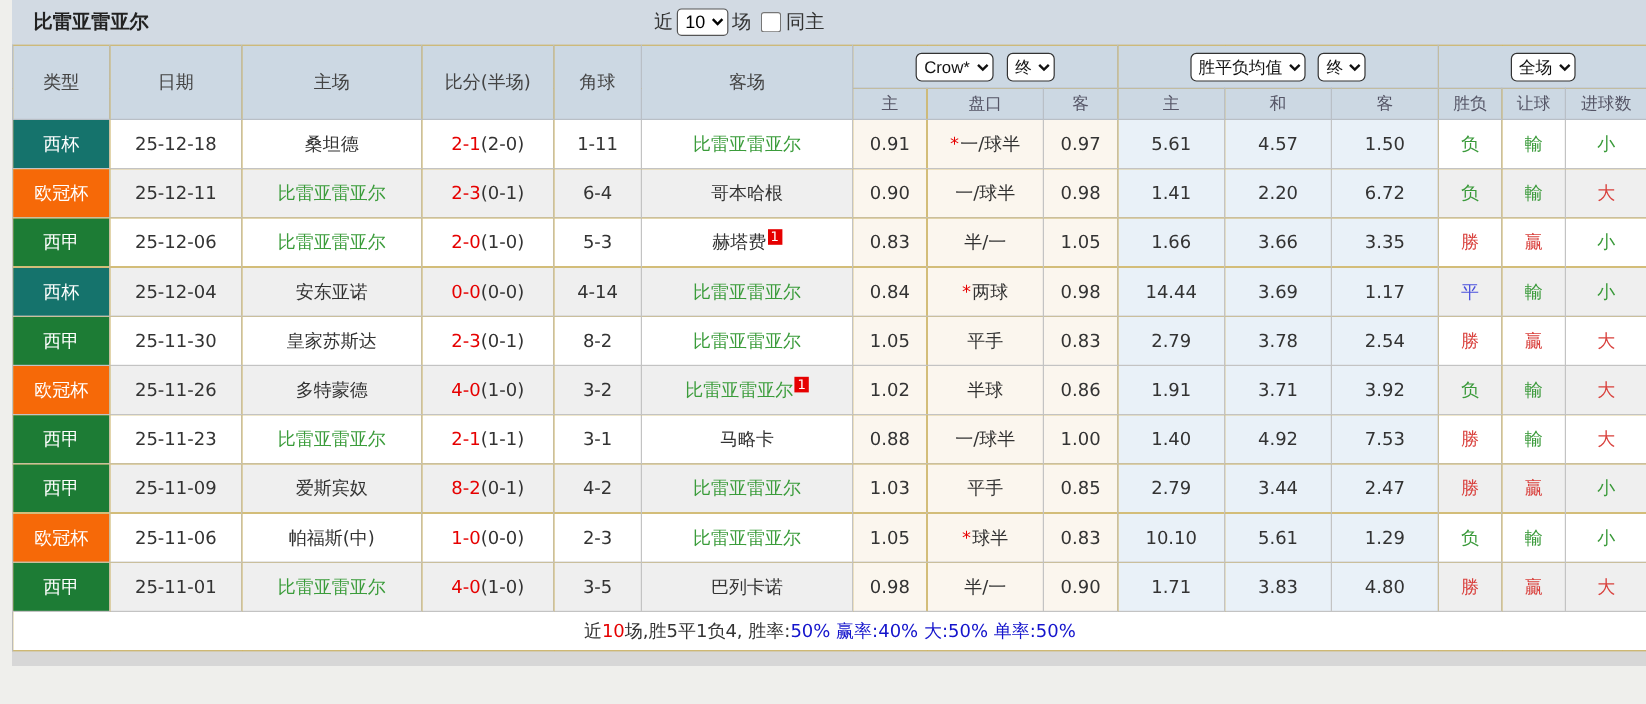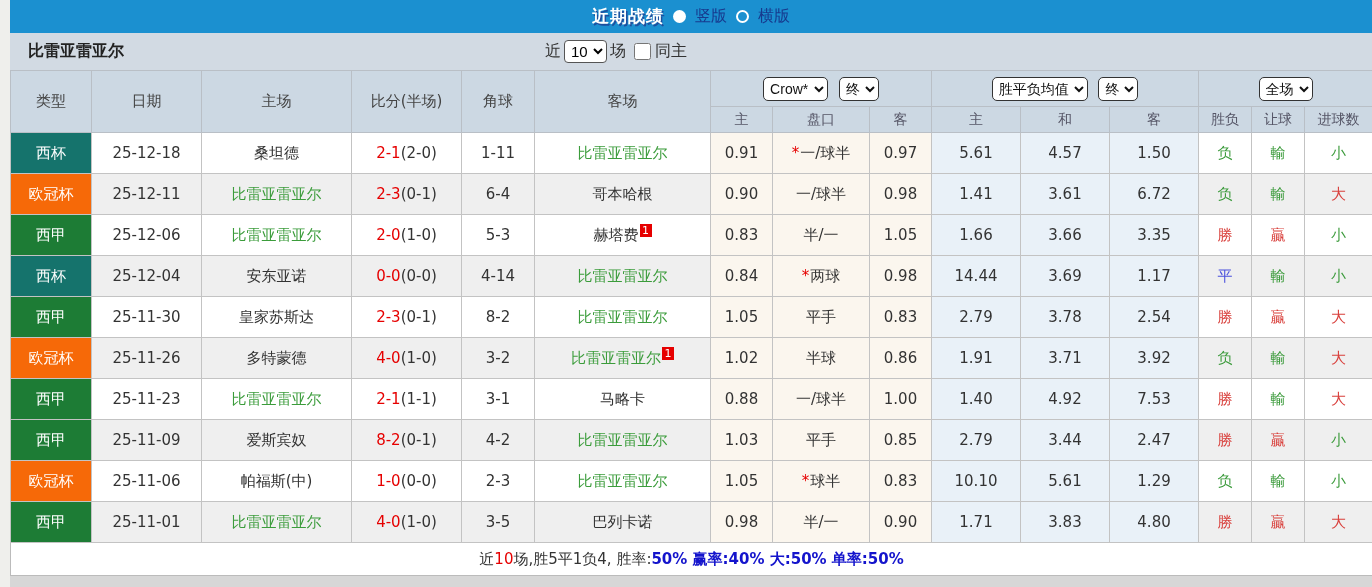--- a/index.html
+++ b/index.html
@@ -36,35 +36,28 @@
   td.c-odds { background:#fbf6ee !important; }
   td.c-avg  { background:#e9f1f8 !important; }
   .ft { color:#e60000;text-align:right; }
   .ht { color:#333; }
   .team-name { color:#333; }
   .team-name.self { color:#3b9c3b; }
   .sup { display:inline-block; background:#e60000; color:#fff; font-size:11px; line-height:13px; min-width:12px; padding:0 2px; position:relative; top:-6px; margin-left:1px; }
   .star { color:#e60000; margin-right:1px; }
   tfoot td { height:33px; background:#fff; font-size:15px; border-color:#bbb; }
   .sum-red { color:#e60000; }
-  .sum-blue { color:#1414cc;font-weight:bold; }
+  .sum-blue { color:#1414cc; }
   .bottomstrip { width:1362px; height:12px; background:#d7d7d7; }
 </style>
 </head>
 <body>
 
 <div class="page">
 
-  <div class="topbar">
-    <span class="title">近期战绩</span>
-    <span class="radio filled"></span>
-    <span class="radio-label">竖版</span>
-    <span class="radio hollow"></span>
-    <span class="radio-label">横版</span>
-  </div>
 
   <div class="filterbar">
     <span class="team">比雷亚雷亚尔</span>
     <div class="controls">
       <span>近</span>
       <select>
         <option>10</option>
       </select>
       <span>场</span>
       <input type="checkbox" style="">
@@ -145,21 +138,21 @@
       <td class="c-type" style="background: rgb(246, 105, 8);">欧冠杯</td>
       <td class="plain">25-12-11</td>
       <td class="plain"><span class="team-name home-name self">比雷亚雷亚尔</span></td>
       <td class="plain"><span class="ft">2-3</span><span class="ht">(0-1)</span></td>
       <td class="plain">6-4</td>
       <td class="plain"><span class="team-name away-name">哥本哈根</span></td>
       <td class="c-odds">0.90</td>
       <td class="c-odds"><span>一/球半</span></td>
       <td class="c-odds">0.98</td>
       <td class="c-avg">1.41</td>
-      <td class="c-avg">3.61</td>
+      <td class="c-avg">2.20</td>
       <td class="c-avg">6.72</td>
       <td class="plain wdl" style="color: rgb(58, 154, 58);">负</td>
       <td class="plain let" style="color: rgb(58, 154, 58);">輸</td>
       <td class="plain goal" style="color: rgb(217, 65, 61);">大</td>
     </tr>
 
     <tr>
       <td class="c-type" style="background: rgb(29, 124, 53);">西甲</td>
       <td class="plain">25-12-06</td>
       <td class="plain"><span class="team-name home-name self">比雷亚雷亚尔</span></td>

